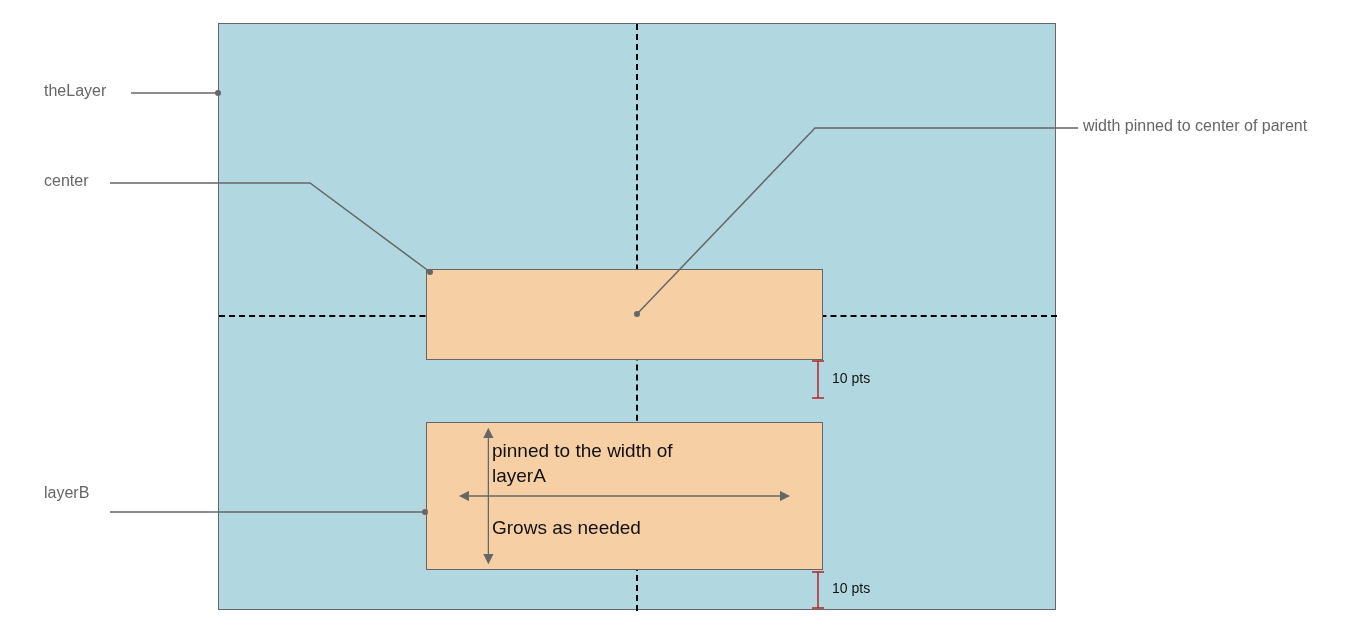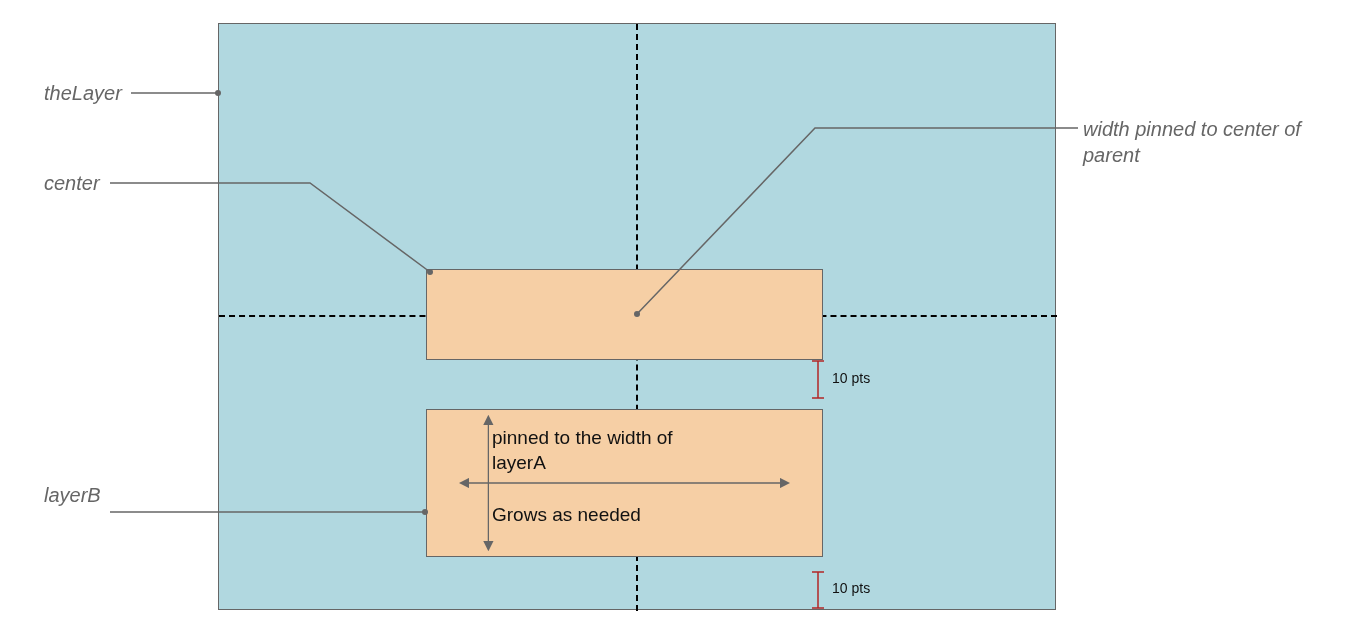--- a/index.html
+++ b/index.html
@@ -47,24 +47,23 @@
       top: 16px;
     }
     .layerB-text {
       font-size: 19px;
       line-height: 1.3;
       color: #111;
     }
     .layerB-text.first { margin-bottom: 28px; }
     .outer-label {
       position: absolute;
-      font-size: 20px;
+      font-size: 16px;
       color: #666;
       white-space: nowrap;
-      font-style: italic;
     }
     .callout-line {
       stroke: #666;
       stroke-width: 1.5;
       fill: none;
     }
     .callout-dot {
       fill: #666;
     }
     .svg-overlay {
@@ -100,21 +99,21 @@
 
 <div class="outer-label" style="left:1083px; top:116px; width:240px; white-space:normal; line-height:1.3;">width pinned to center of parent</div>
 
 <div class="canvas">
 
   <div class="hline" style="left:0; top:291px; width:838px;"></div>
   <div class="vline" style="left:417px; top:0; height:587px;"></div>
 
   <div class="layerA" style="left:207px; top:245px; width:397px; height:91px;"></div>
 
-  <div class="layerB" style="left:207px; top:385px; width:397px; height:148px;">
+  <div class="layerB" style="left:207px; top:398px; width:397px; height:148px;">
     <svg class="b-arrows" viewBox="0 0 397 170">
       <defs>
         <marker id="arrh" viewBox="0 0 10 10" refX="8" refY="5" markerWidth="8" markerHeight="8" orient="auto">
           <path d="M0,0 L10,5 L0,10 z" fill="#666"></path>
         </marker>
         <marker id="arrh2" viewBox="0 0 10 10" refX="2" refY="5" markerWidth="8" markerHeight="8" orient="auto">
           <path d="M10,0 L0,5 L10,10 z" fill="#666"></path>
         </marker>
       </defs>
 

